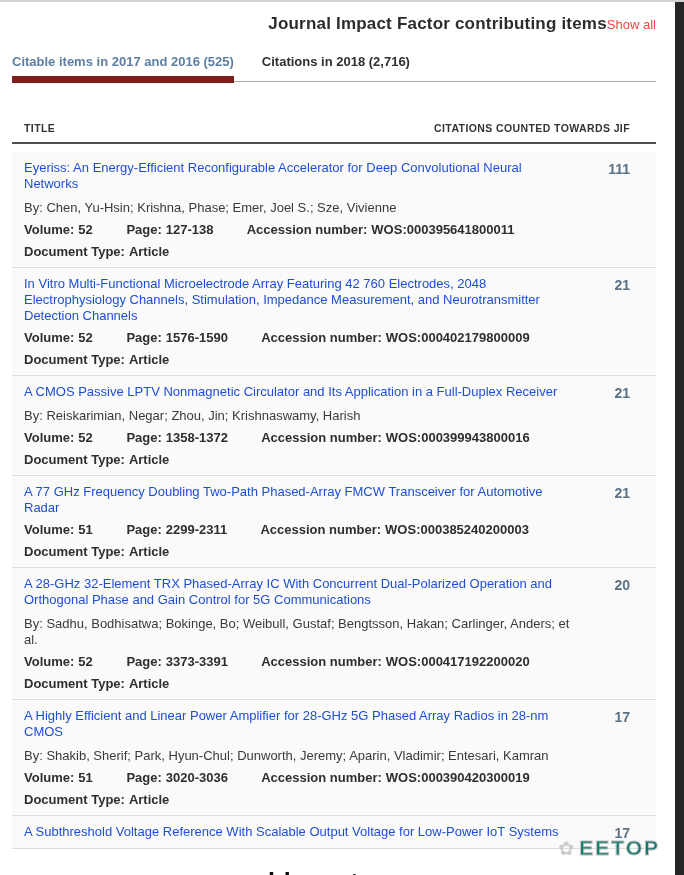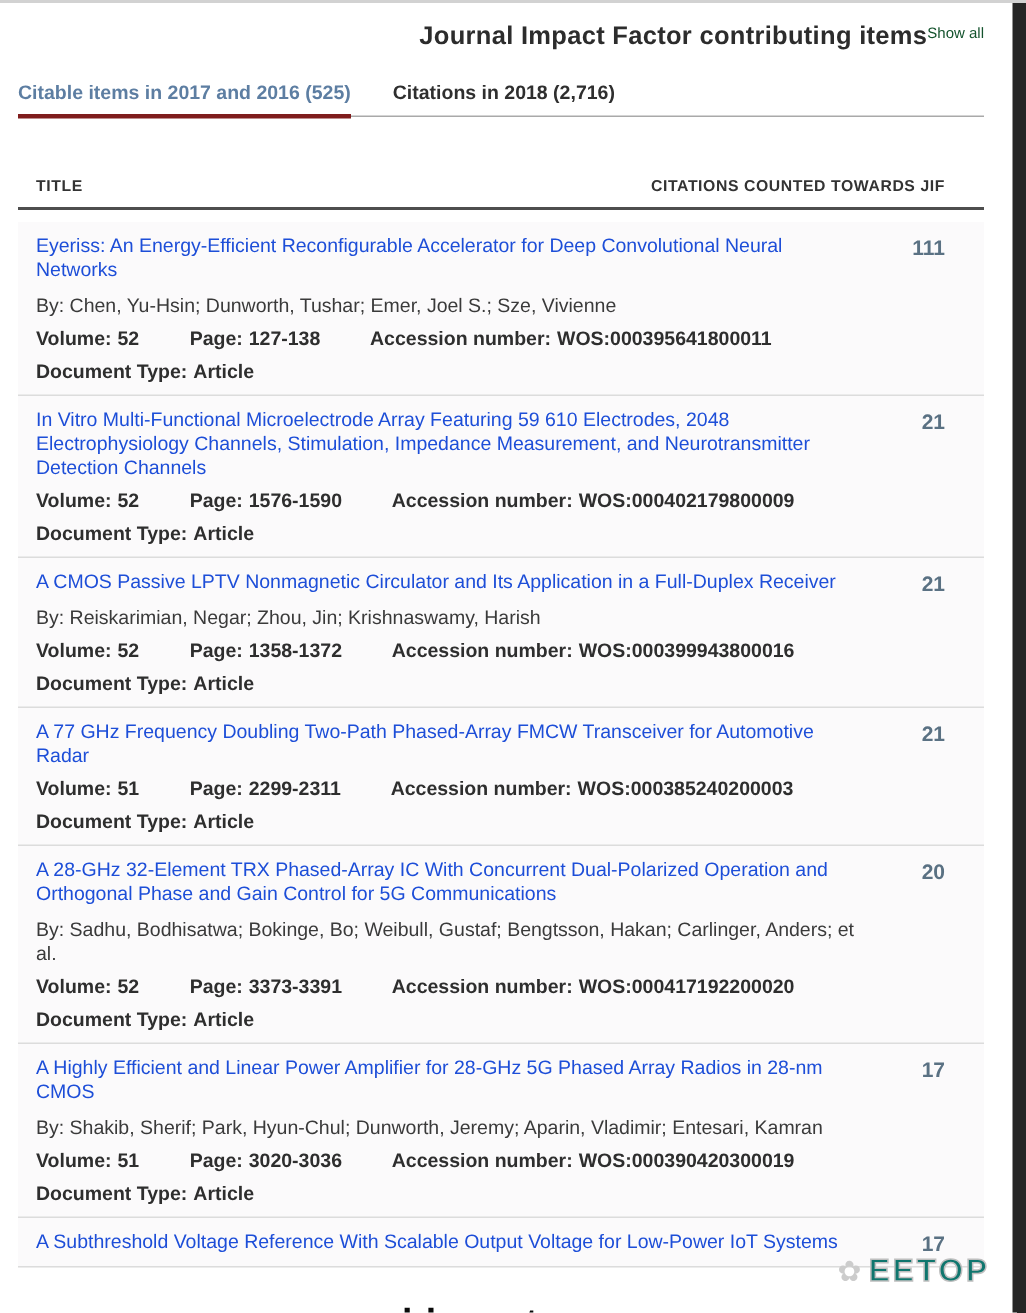--- a/index.html
+++ b/index.html
@@ -14,26 +14,26 @@
   .edge-strip {
     position: absolute; top: 0; right: 0;
     width: 9px; height: 875px;
     background: #262626;
   }
   .page { padding: 6px 28px 0 12px; }
 
   
   .header { display: flex; justify-content: flex-end; align-items: flex-start; padding: 6px 0 4px 0; }
   .page-title { font-size: 17px; font-weight: bold; color: #2c2c2c; letter-spacing: 0.2px; }
-  .show-all { font-size: 10px; color: #14532d; text-decoration: none; margin-top: 3px; cursor: pointer; }
+  .show-all { font-size: 13px; color: #ef4444; text-decoration: none; margin-top: 3px; cursor: pointer; }
 
   
   .tabs { display: flex; gap: 28px; border-bottom: 1px solid #a9a9a9; margin-top: 16px; }
   .tab { font-size: 13px; font-weight: bold; color: #2f2f2f; padding-bottom: 7px; cursor: pointer; }
-  .tab.active { color: #5d7ea2; border-bottom: 3px solid #7f1d1d; margin-bottom: -2px; }
+  .tab.active { color: #5d7ea2; border-bottom: 7px solid #7f1d1d; margin-bottom: -2px; }
 
   
   .table-head {
     display: flex; justify-content: space-between;
     margin-top: 40px; padding: 0 0 8px 12px;
     border-bottom: 2px solid #4e4e4e;
     font-size: 10.5px; font-weight: bold; color: #333333; letter-spacing: 0.4px;
   }
   .table-head .col-citations { padding-right: 26px; text-align: right; }
 
@@ -95,34 +95,34 @@
 
   <div class="table-head">
     <span class="col-title">TITLE</span>
     <span class="col-citations">CITATIONS COUNTED TOWARDS JIF</span>
   </div>
 
   <div class="rows">
   <div class="row">
     <div class="row-main">
       <a class="row-title">Eyeriss: An Energy-Efficient Reconfigurable Accelerator for Deep Convolutional Neural Networks</a>
-      <div class="row-authors">By: Chen, Yu-Hsin; Dunworth, Tushar; Emer, Joel S.; Sze, Vivienne</div>
+      <div class="row-authors">By: Chen, Yu-Hsin; Krishna, Phase; Emer, Joel S.; Sze, Vivienne</div>
       <div class="row-meta">
         <span class="meta-item"><span class="lbl">Volume:</span><span>52</span></span>
         <span class="meta-item"><span class="lbl">Page:</span><span>127-138</span></span>
         <span class="meta-item"><span class="lbl">Accession number:</span><span>WOS:000395641800011</span></span>
       </div>
       <div class="row-doctype"><span class="lbl">Document Type:</span><span>Article</span></div>
     </div>
     <div class="row-cite">111</div>
   </div>
 
   <div class="row">
     <div class="row-main">
-      <a class="row-title">In Vitro Multi-Functional Microelectrode Array Featuring 59 610 Electrodes, 2048 Electrophysiology Channels, Stimulation, Impedance Measurement, and Neurotransmitter Detection Channels</a>
+      <a class="row-title">In Vitro Multi-Functional Microelectrode Array Featuring 42 760 Electrodes, 2048 Electrophysiology Channels, Stimulation, Impedance Measurement, and Neurotransmitter Detection Channels</a>
       <div class="row-meta">
         <span class="meta-item"><span class="lbl">Volume:</span><span>52</span></span>
         <span class="meta-item"><span class="lbl">Page:</span><span>1576-1590</span></span>
         <span class="meta-item"><span class="lbl">Accession number:</span><span>WOS:000402179800009</span></span>
       </div>
       <div class="row-doctype"><span class="lbl">Document Type:</span><span>Article</span></div>
     </div>
     <div class="row-cite">21</div>
   </div>
 

